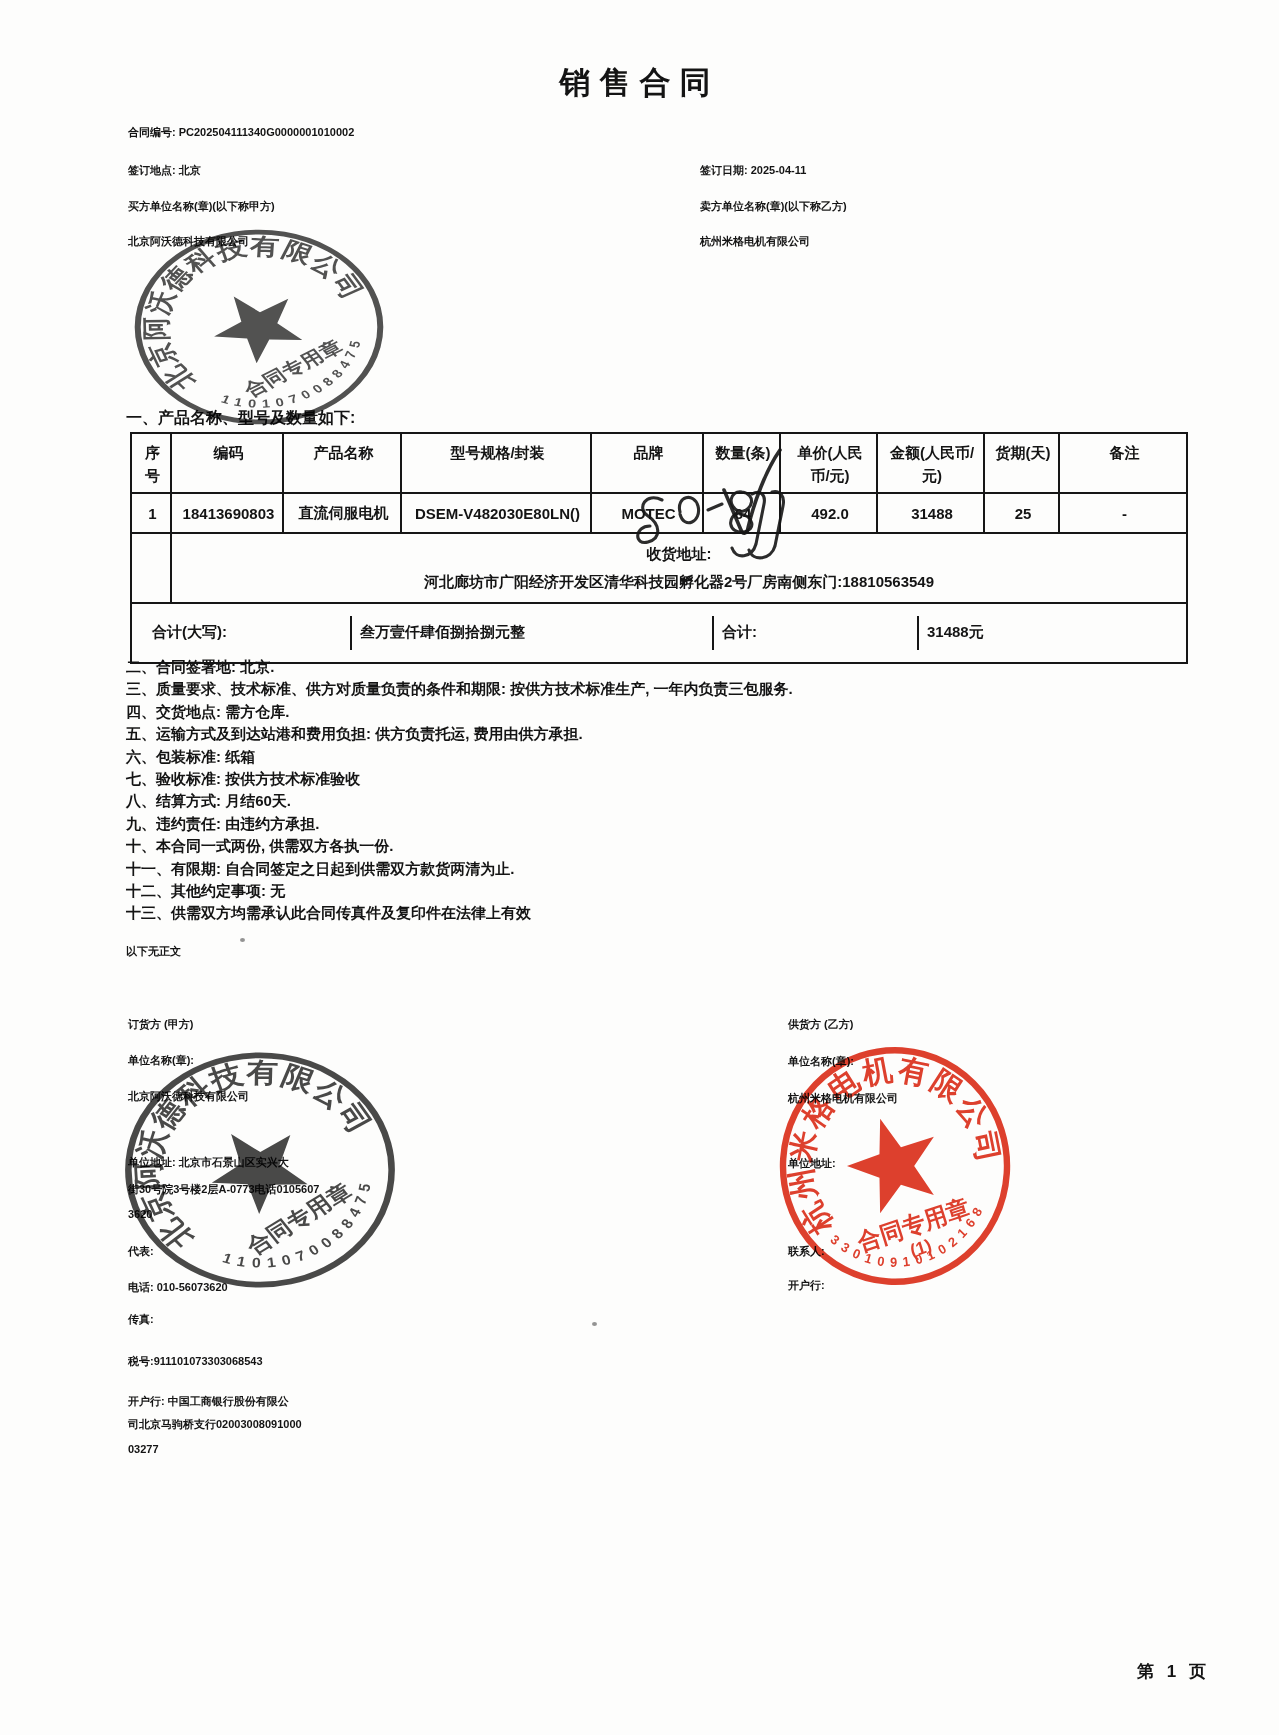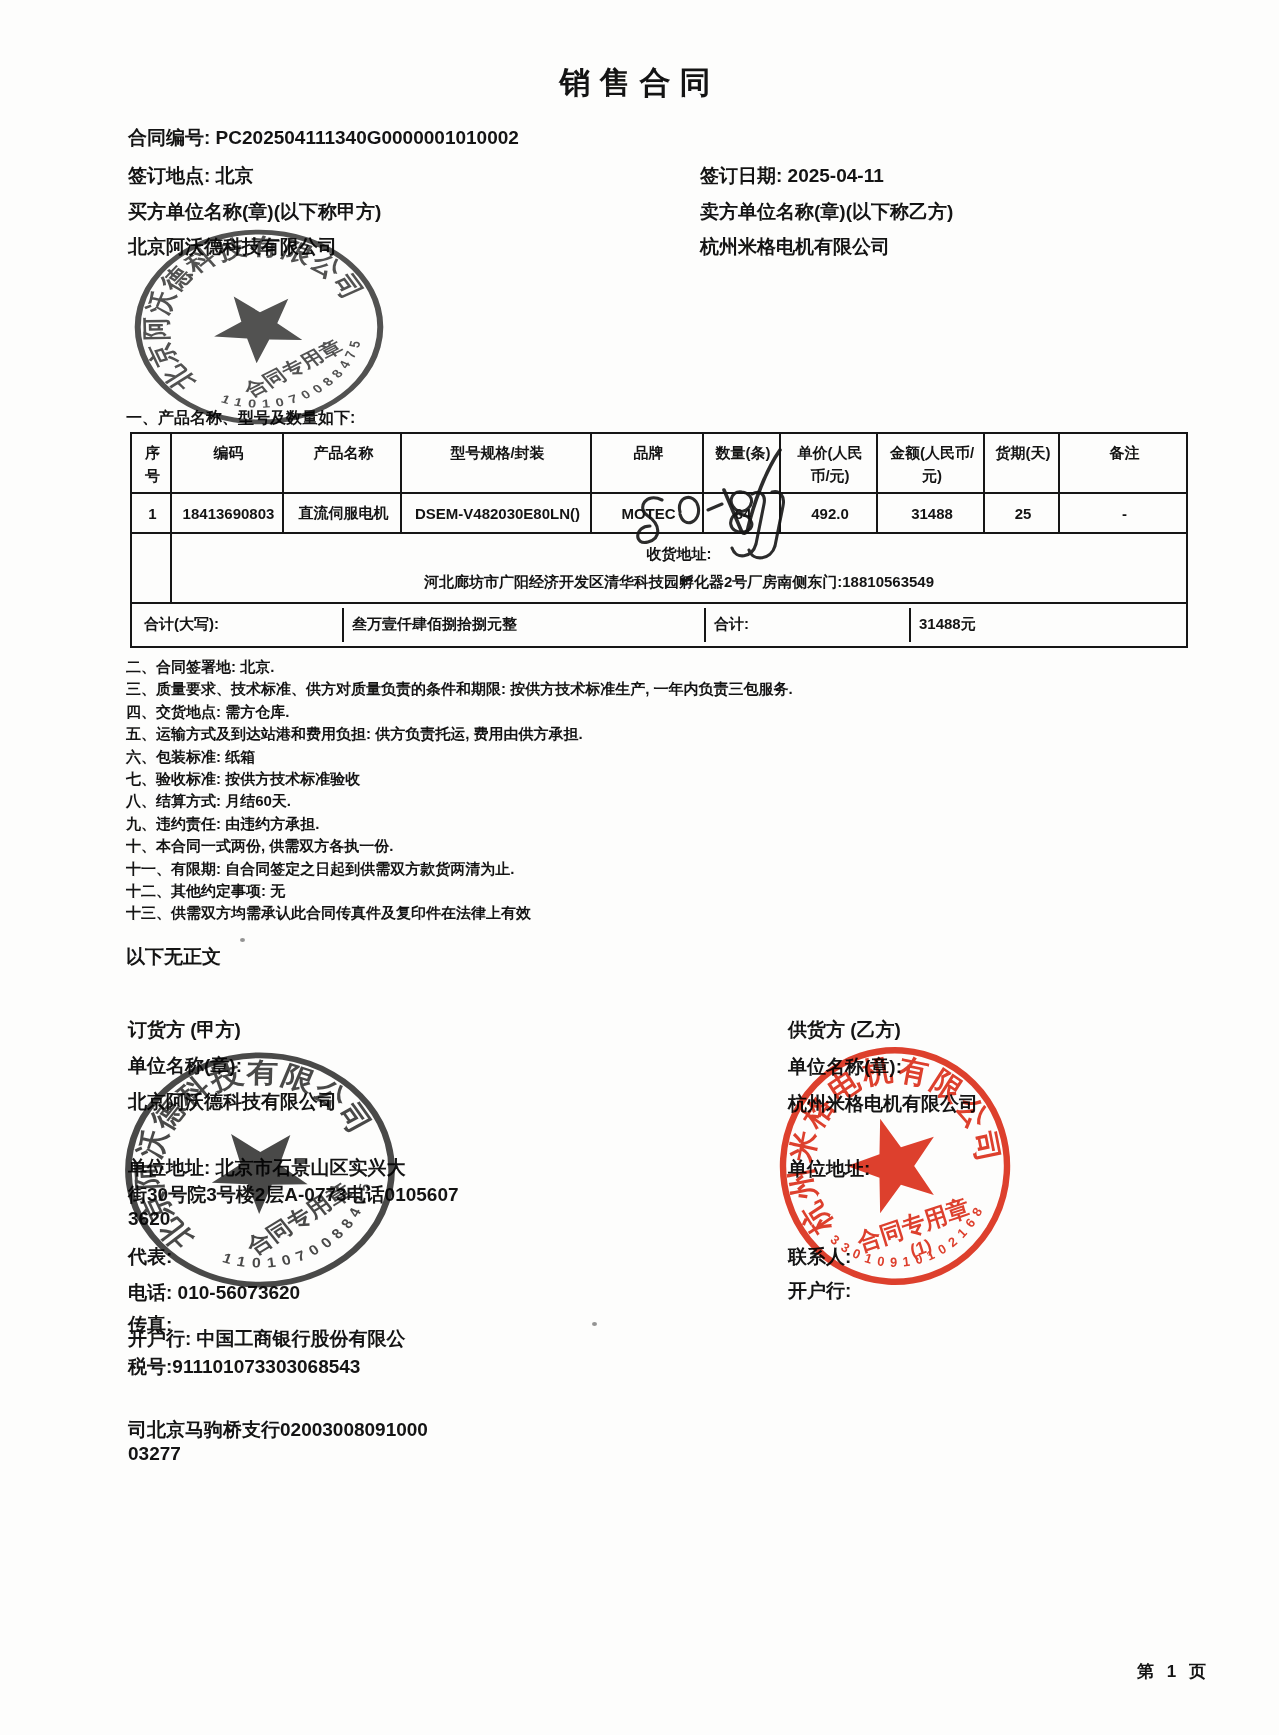--- a/index.html
+++ b/index.html
@@ -1,25 +1,25 @@
 <!DOCTYPE html>
 <html><head>
 <meta charset="utf-8">
 <style>
   html,body{margin:0;padding:0;background:#9a9a9a}
   .page{position:relative;width:1279px;height:1735px;background:#fdfdfc;
         font-family:"Liberation Sans","DejaVu Sans",sans-serif;color:#141414;overflow:hidden;margin:0 auto}
   .title{position:absolute;left:0;right:0;top:62px;text-align:center;font-size:31px;font-weight:700;letter-spacing:9px}
-  .al{position:absolute;font-weight:700;font-size:19px;white-space:pre;z-index:1}
+  .al{position:absolute;font-weight:700;font-size:11px;white-space:pre;z-index:1}
   table.ptable{position:absolute;left:130px;top:432px;width:1056px;border-collapse:collapse;table-layout:fixed;z-index:1}
   .ptable th,.ptable td{border:2px solid #161616;font-weight:700;font-size:15px;text-align:center;overflow:hidden}
   .ptable th{vertical-align:top;padding:8px 4px 4px 7px;height:46px;line-height:1.5}
   .ptable td.cell{padding:4px 4px 4px 7px;height:30px;vertical-align:middle}
   .addr-cell{padding:6px 20px !important;line-height:1.85;vertical-align:top}
-  .tot-td{padding:4px !important}
+  .tot-td{padding:12px !important}
   .tot-wrap{display:flex;height:34px;align-items:stretch}
   .tot-wrap .tc{display:flex;align-items:center;padding-left:8px;box-sizing:border-box;font-weight:700;font-size:15px}
   .tc1{width:208px;border-right:2px solid #161616}
   .tc2{width:362px;border-right:2px solid #161616}
   .tc3{width:205px;border-right:2px solid #161616}
   .tc4{flex:1}
   .clauses{position:absolute;left:126px;top:656px;width:1064px;font-size:15px;font-weight:700;line-height:22.4px;z-index:1}
   .stamp{position:absolute;mix-blend-mode:multiply;z-index:4;pointer-events:none}
   .hand{position:absolute;z-index:3}
   .speck{position:absolute;width:5px;height:4px;border-radius:50%;background:#3c3c3c;opacity:.55;z-index:1}
@@ -120,21 +120,21 @@
   <div class="al" style="left:128px;top:1017px">订货方 (甲方)</div>
   <div class="al" style="left:128px;top:1053px">单位名称(章):</div>
   <div class="al" style="left:128px;top:1089px">北京阿沃德科技有限公司</div>
   <div class="al" style="left:128px;top:1155px">单位地址: 北京市石景山区实兴大</div>
   <div class="al" style="left:128px;top:1182px">街30号院3号楼2层A-0773电话0105607</div>
   <div class="al" style="left:128px;top:1208px">3620</div>
   <div class="al" style="left:128px;top:1244px">代表:</div>
   <div class="al" style="left:128px;top:1280px">电话: 010-56073620</div>
   <div class="al" style="left:128px;top:1312px">传真:</div>
   <div class="al" style="left:128px;top:1354px">税号:911101073303068543</div>
-  <div class="al" style="left:128px;top:1326px">开户行: 中国工商银行股份有限公</div>
+  <div class="al" style="left:128px;top:1394px">开户行: 中国工商银行股份有限公</div>
   <div class="al" style="left:128px;top:1417px">司北京马驹桥支行02003008091000</div>
   <div class="al" style="left:128px;top:1443px">03277</div>
 
   <div class="al" style="left:788px;top:1017px">供货方 (乙方)</div>
   <div class="al" style="left:788px;top:1054px">单位名称(章):</div>
   <div class="al" style="left:788px;top:1091px">杭州米格电机有限公司</div>
   <div class="al" style="left:788px;top:1156px">单位地址:</div>
   <div class="al" style="left:788px;top:1244px">联系人:</div>
   <div class="al" style="left:788px;top:1278px">开户行:</div>
 

